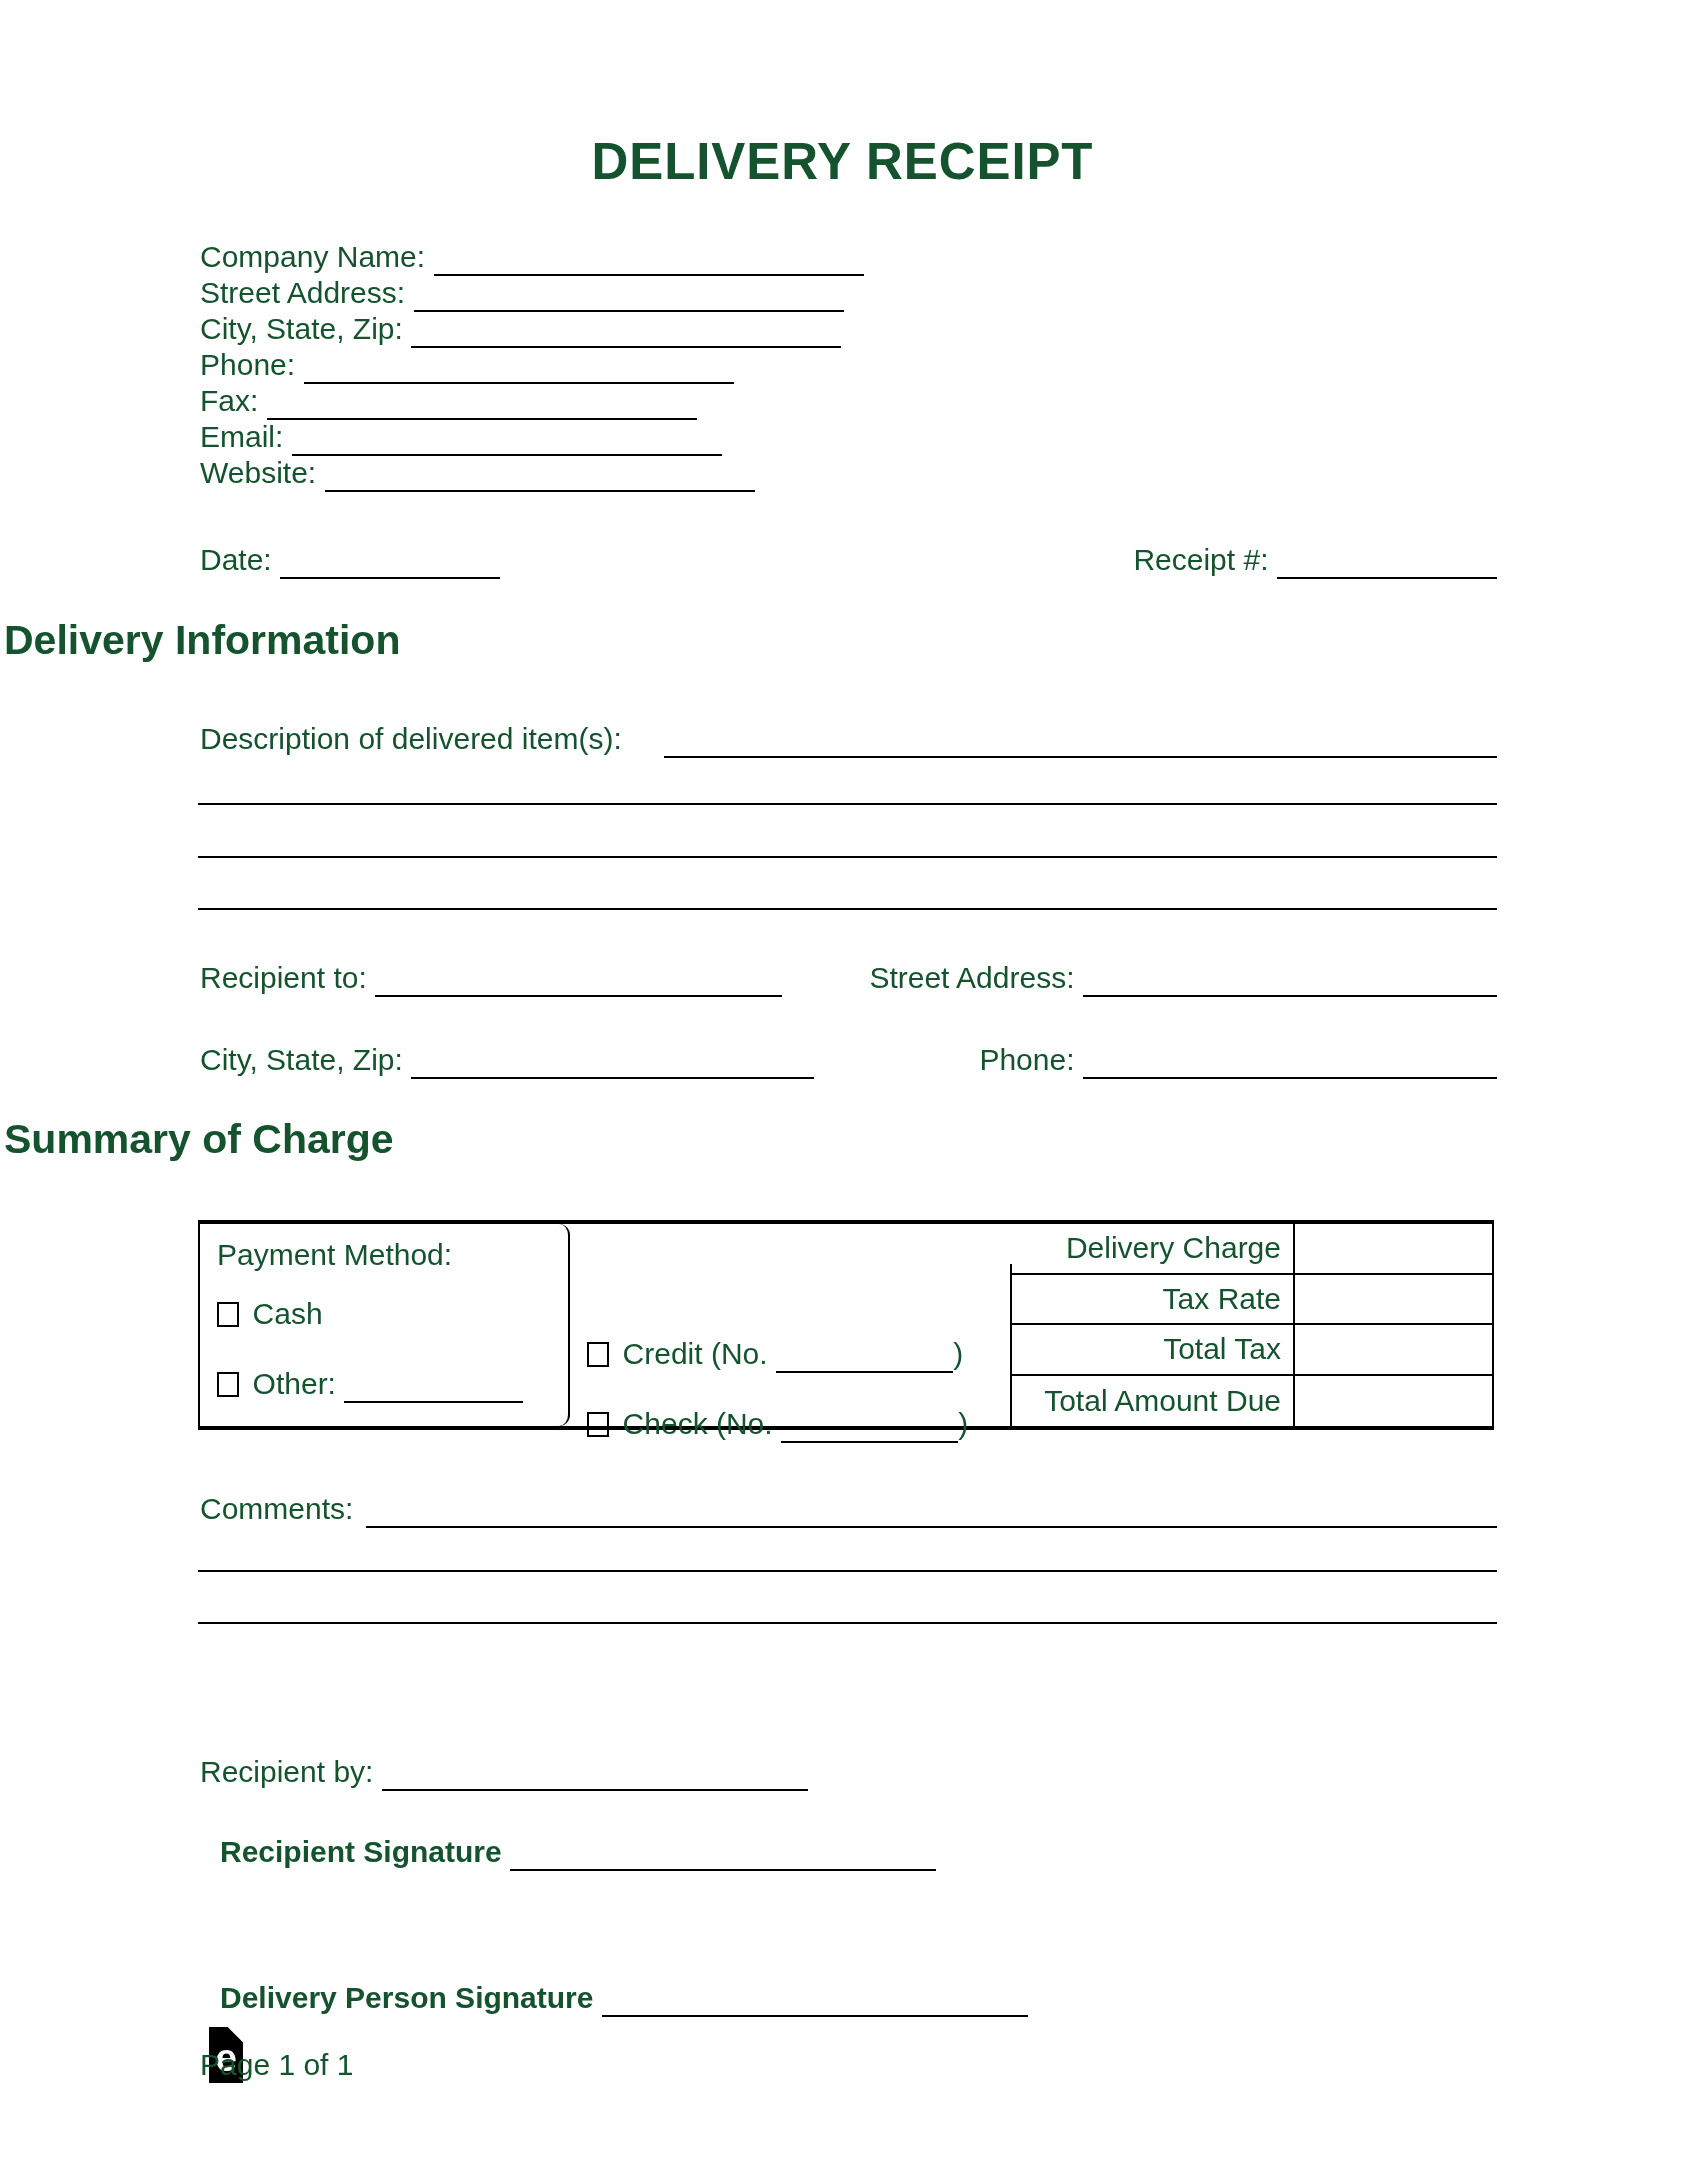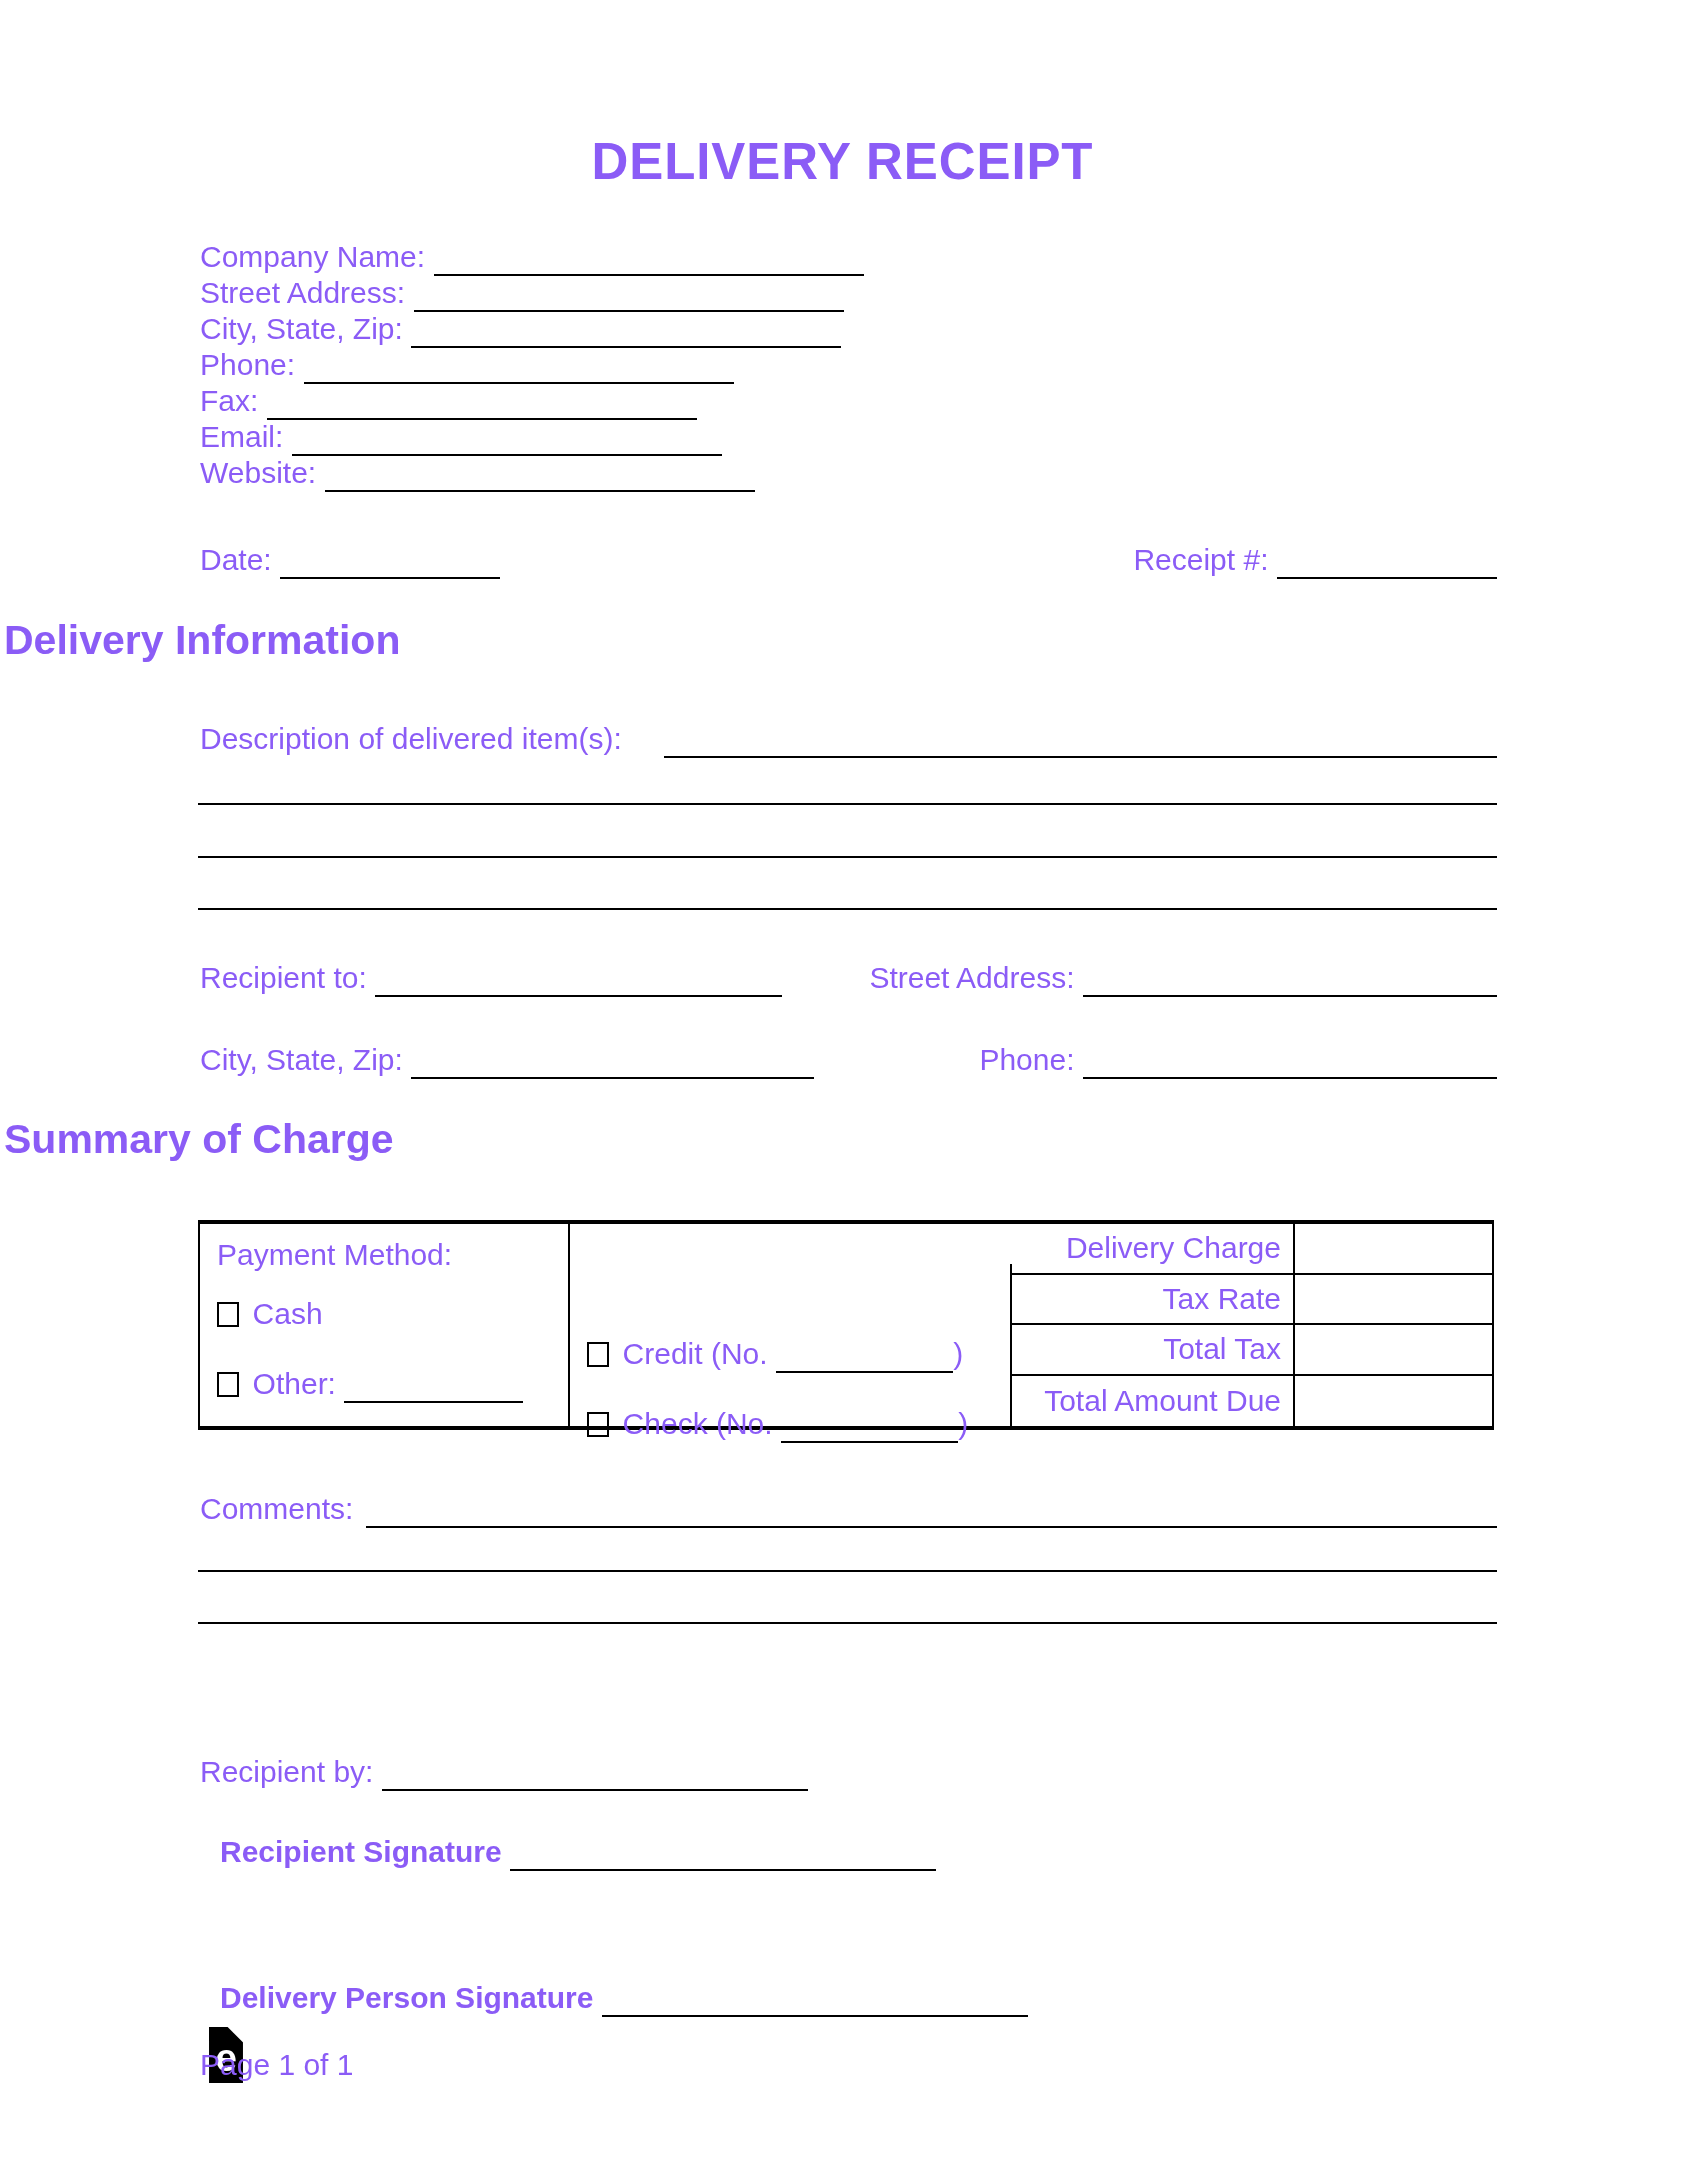--- a/index.html
+++ b/index.html
@@ -2,21 +2,21 @@
 <html style="font-size:13.6px"><head>
 <meta charset="utf-8">
 <style>
   * { box-sizing: border-box; margin: 0; padding: 0; }
   html, body { background: #ffffff; }
   .page {
     position: relative;
     width: 1685px;
     height: 2181px;
     background: #ffffff;
-    color: #8b5cf6;
+    color: #14532d;
     font-family: "Liberation Sans", "DejaVu Sans", sans-serif;
     font-size: 30px;
     line-height: 1.15;
     overflow: hidden;
   }
   .title {
     position: absolute;
     top: 133px; left: 0;
     width: 100%;
     text-align: center;
@@ -57,21 +57,21 @@
     position: absolute;
     left: 198px; top: 1220px;
     width: 1296px; height: 210px;
     border: 2.6px solid #000;
     border-top-width: 4.3px;
     border-bottom-width: 4.3px;
     display: grid;
     grid-template-columns: 370px 442px 283px 1fr;
     grid-template-rows: repeat(4, 1fr);
   }
-  .cell-payment { grid-column: 1; grid-row: 1 / 5; border-right: 2.6px solid #000; position: relative; }
+  .cell-payment { grid-column: 1; grid-row: 1 / 5; border-right: 2.6px solid #000; position: relative; border-radius: 11px; }
   .cell-credit  { grid-column: 2; grid-row: 1 / 5; border-right: 2.6px solid #000; position: relative; margin-top: 40px; }
   .cell-label   { grid-column: 3; border-right: 2.6px solid #000; display: flex; align-items: center; justify-content: flex-end; padding-right: 12px; }
   .cell-value   { grid-column: 4; }
   .bb { border-bottom: 2.6px solid #000; }
   .opt { position: absolute; left: 17px; white-space: nowrap; }
   .cb {
     display: inline-block;
     width: 22px; height: 25.6px;
     border: 2.6px solid #000;
     vertical-align: -3.4px;

